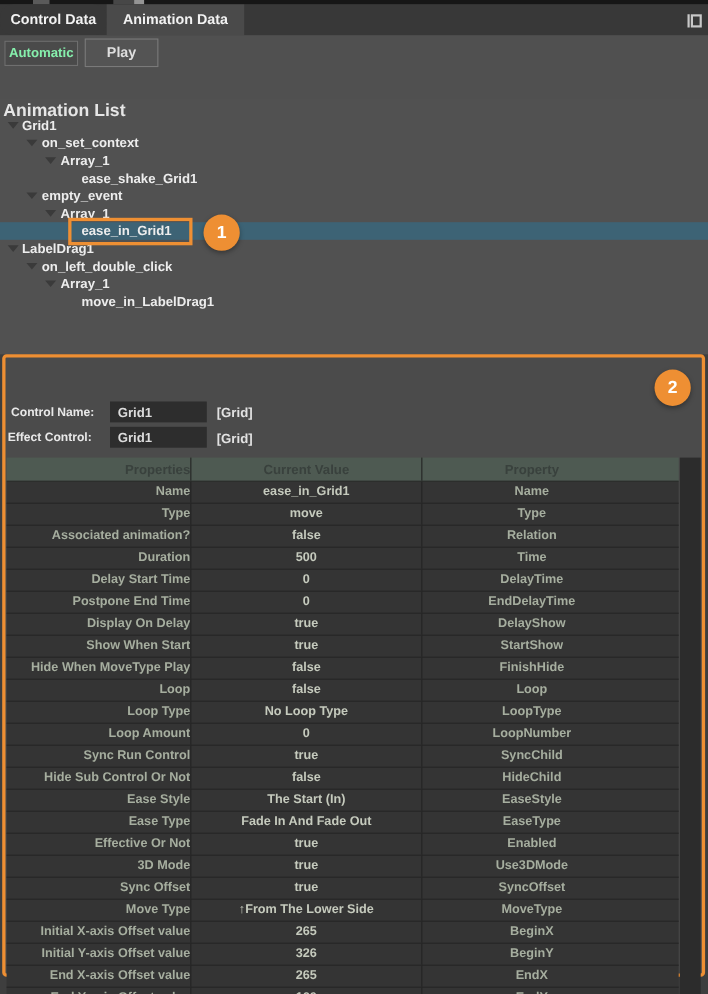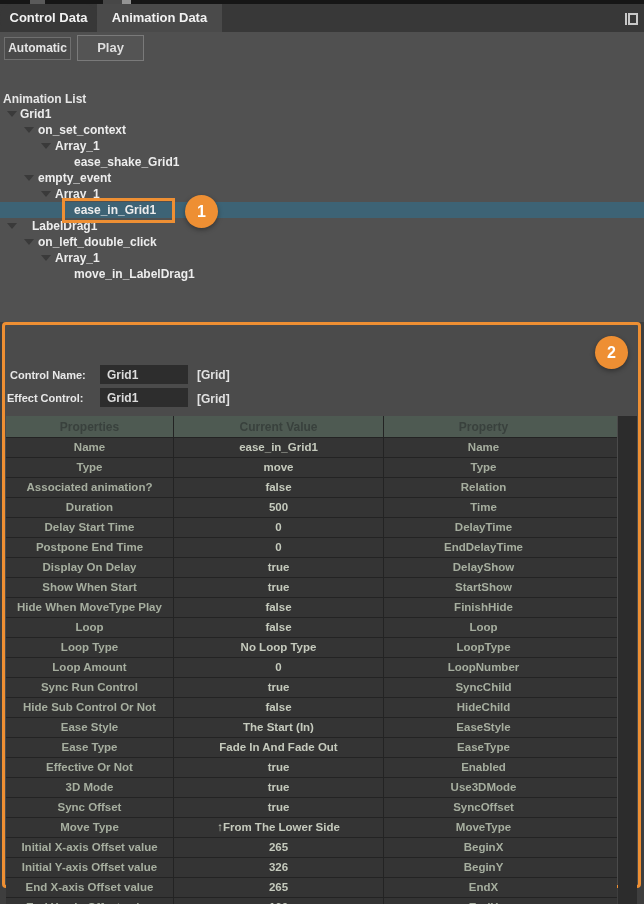--- a/index.html
+++ b/index.html
@@ -24,37 +24,37 @@
   .tabbar { position:absolute; left:0; top:4px; width:644px; height:28px; background:#383838; }
   .ptab { position:absolute; top:0; height:28px; line-height:28px; text-align:center;
           font-size:13px; font-weight:700; color:#f2f2f2; cursor:default; }
   .ptab-inactive { left:0; width:97px; background:#383838;border-radius:12px; }
   .ptab-active   { left:97px; width:125px; background:#4a4a4a; }
   .pin { position:absolute; right:5px; top:7px; width:16px; height:16px; }
 
   
   .panel { position:absolute; left:0; top:32px; width:644px; height:290px; background:#505050; }
 
-  .btn { position:absolute; background:#4a4a4a; border:1px solid #6f6f6f; color:#e5e5e5;
+  .btn { position:absolute; background:#4a4a4a; border:1px solid #6f6f6f; color:#86efac;
          font-weight:700; font-size:12px; text-align:center; font-family:"Liberation Sans",sans-serif; }
   .btn-automatic { left:4px; top:5px; width:67px; height:23px; line-height:21px; }
   .btn-play { left:77px; top:3px; width:67px; height:26px; line-height:24px; background:#545454; border-color:#7a7a7a; font-size:13px; color:#dedede; }
 
   .ctl-tabs { position:absolute; left:0; top:30px; width:644px; height:58px; }
   .stab { position:absolute; font-size:13px; font-weight:700; color:#f0f0f0; }
   .stab-current { left:6px; top:36px; }
   .stab-all-wrap { position:absolute; left:100px; top:30px; width:89px; height:27px; background:#585858; }
   .stab-accent { position:absolute; left:0; top:0; width:89px; height:4px; }
   .stab-all { position:absolute; left:0; top:4px; width:89px; height:23px; line-height:22px;
               text-align:center; font-size:13px; font-weight:700; color:#ffffff; }
   .tab-sep { position:absolute; left:0; top:56px; width:644px; height:2px; background:#343434; }
 
   
   .tree { position:absolute; left:0; top:58px; width:644px; height:232px; background:#515151; }
-  .tree-title { position:absolute; left:3px; top:2px; font-size:12px; font-weight:700; color:#e6e6e6; }
+  .tree-title { position:absolute; left:3px; top:2px; font-size:16px; font-weight:700; color:#e6e6e6; }
   .tree-rows { position:absolute; left:0; top:16px; width:644px; }
   .tree-row { position:relative; width:644px; height:16px; }
   .tree-row.selected { background:#3d6375; }
   .tree-label { position:absolute; top:1px; font-size:12px; font-weight:700; color:#ededed; white-space:nowrap; }
   .tree-arrow { position:absolute; top:5px; width:0; height:0;
                 border-left:5px solid transparent; border-right:5px solid transparent;
                 border-top:6px solid #3a3a3a; }
 
   
   .sel-box { position:absolute; left:62px; top:198px; width:113px; height:25px;
@@ -75,21 +75,21 @@
                font-family:"Liberation Sans",sans-serif; outline:none; }
   .fld-type { position:absolute; font-size:12px; font-weight:700; color:#e2e2e2; }
 
   
   .ptable { position:absolute; left:1px; top:56px; width:611px; }
   .thead { display:flex; height:22px; background:#4e5a52; border-bottom:1px solid #232323; }
   .th { font-size:12px; font-weight:700; color:#39413d; text-align:center; line-height:22px; }
   .trow { display:flex; height:20px; background:#343434; border-bottom:1px solid #232323; }
   .td { font-size:11.5px; font-weight:700; text-align:center; line-height:19px;
         white-space:nowrap; overflow:hidden; }
-  .c1 { width:168px; border-right:1px solid #232323; color:#a6ae9f; }
+  .c1 { width:168px; border-right:1px solid #232323; color:#a6ae9f;text-align:right; }
   .c2 { width:210px; border-right:1px solid #232323; color:#c5cabd; }
   .c3 { width:199px; color:#a6ae9f; }
   .th.c1,.th.c2,.th.c3 { color:#39413d; }
   .gutter { position:absolute; left:613px; top:56px; width:19px; height:503px; background:#2c2c2c; }
 </style>
 </head>
 <body>
 
 <div id="app">
 
@@ -147,21 +147,21 @@
           </div>
           <div class="tree-row">
             <span class="tree-arrow" style="left: 41px;"></span>
             <span class="tree-label" style="left: 55px;">Array_1</span>
           </div>
           <div class="tree-row selected" style="background: rgb(61, 99, 117);">
             <span class="tree-label" style="left: 74px;">ease_in_Grid1</span>
           </div>
           <div class="tree-row">
             <span class="tree-arrow" style="left: 7px;"></span>
-            <span class="tree-label" style="left: 32px;">LabelDrag1</span>
+            <span class="tree-label" style="left: 20px;">LabelDrag1</span>
           </div>
           <div class="tree-row">
             <span class="tree-arrow" style="left: 24px;"></span>
             <span class="tree-label" style="left: 38px;">on_left_double_click</span>
           </div>
           <div class="tree-row">
             <span class="tree-arrow" style="left: 41px;"></span>
             <span class="tree-label" style="left: 55px;">Array_1</span>
           </div>
           <div class="tree-row">

